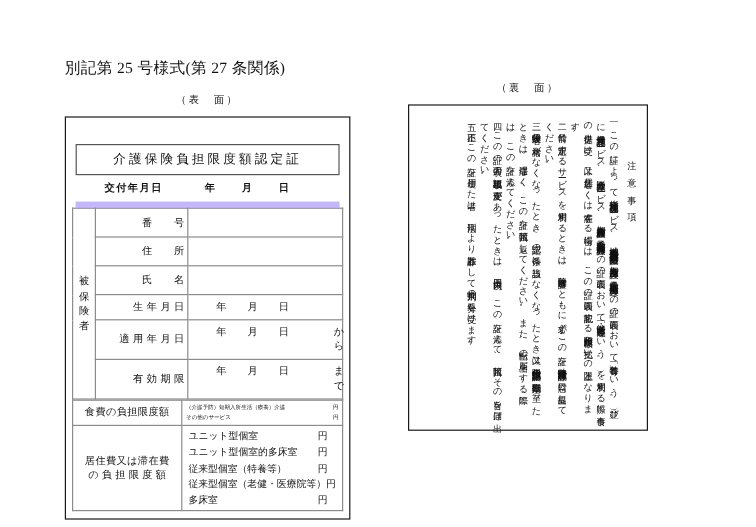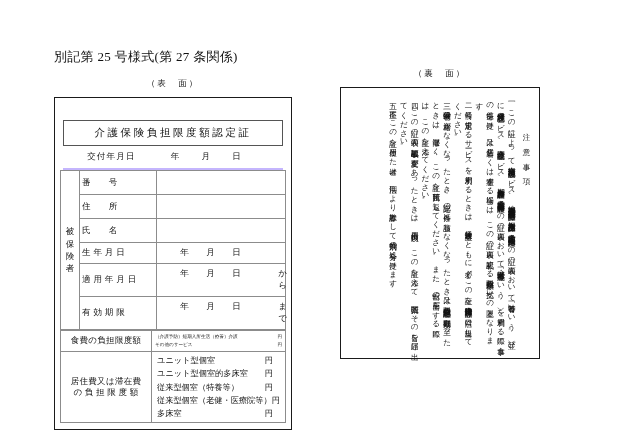--- a/index.html
+++ b/index.html
@@ -52,21 +52,22 @@
     letter-spacing: 2.6px;
     padding: 5px 0 5px 0;
     margin: 3px 3px 0 3px;
   }
 
   .issue-row {
     display: flex;
     font-size: 8.5px;
     padding: 5px 0 5px 0;
     margin: 0 3px;
-    border-bottom: 2px solid #c4b5fd;
+    border-bottom: 5px solid #c4b5fd;
+    font-weight: bold;
   }
   .issue-label {
     width: 44%;
     text-align: center;
     letter-spacing: 1.2px;
   }
   .issue-date {
     width: 56%;
     display: flex;
     justify-content: space-around;
@@ -94,21 +95,21 @@
     line-height: 1.45;
     letter-spacing: 0px;
     padding: 3px 1px !important;
   }
   .vert-head span {
     display: block;
   }
 
   .lbl {
     width: 72px;
-    text-align: left;
+    text-align: right;
     letter-spacing: 0.4px;
     padding: 4px 2px !important;
     white-space: nowrap;
   }
 
   .val {
     padding: 4px 4px !important;
   }
   .dateline {
     display: flex;

